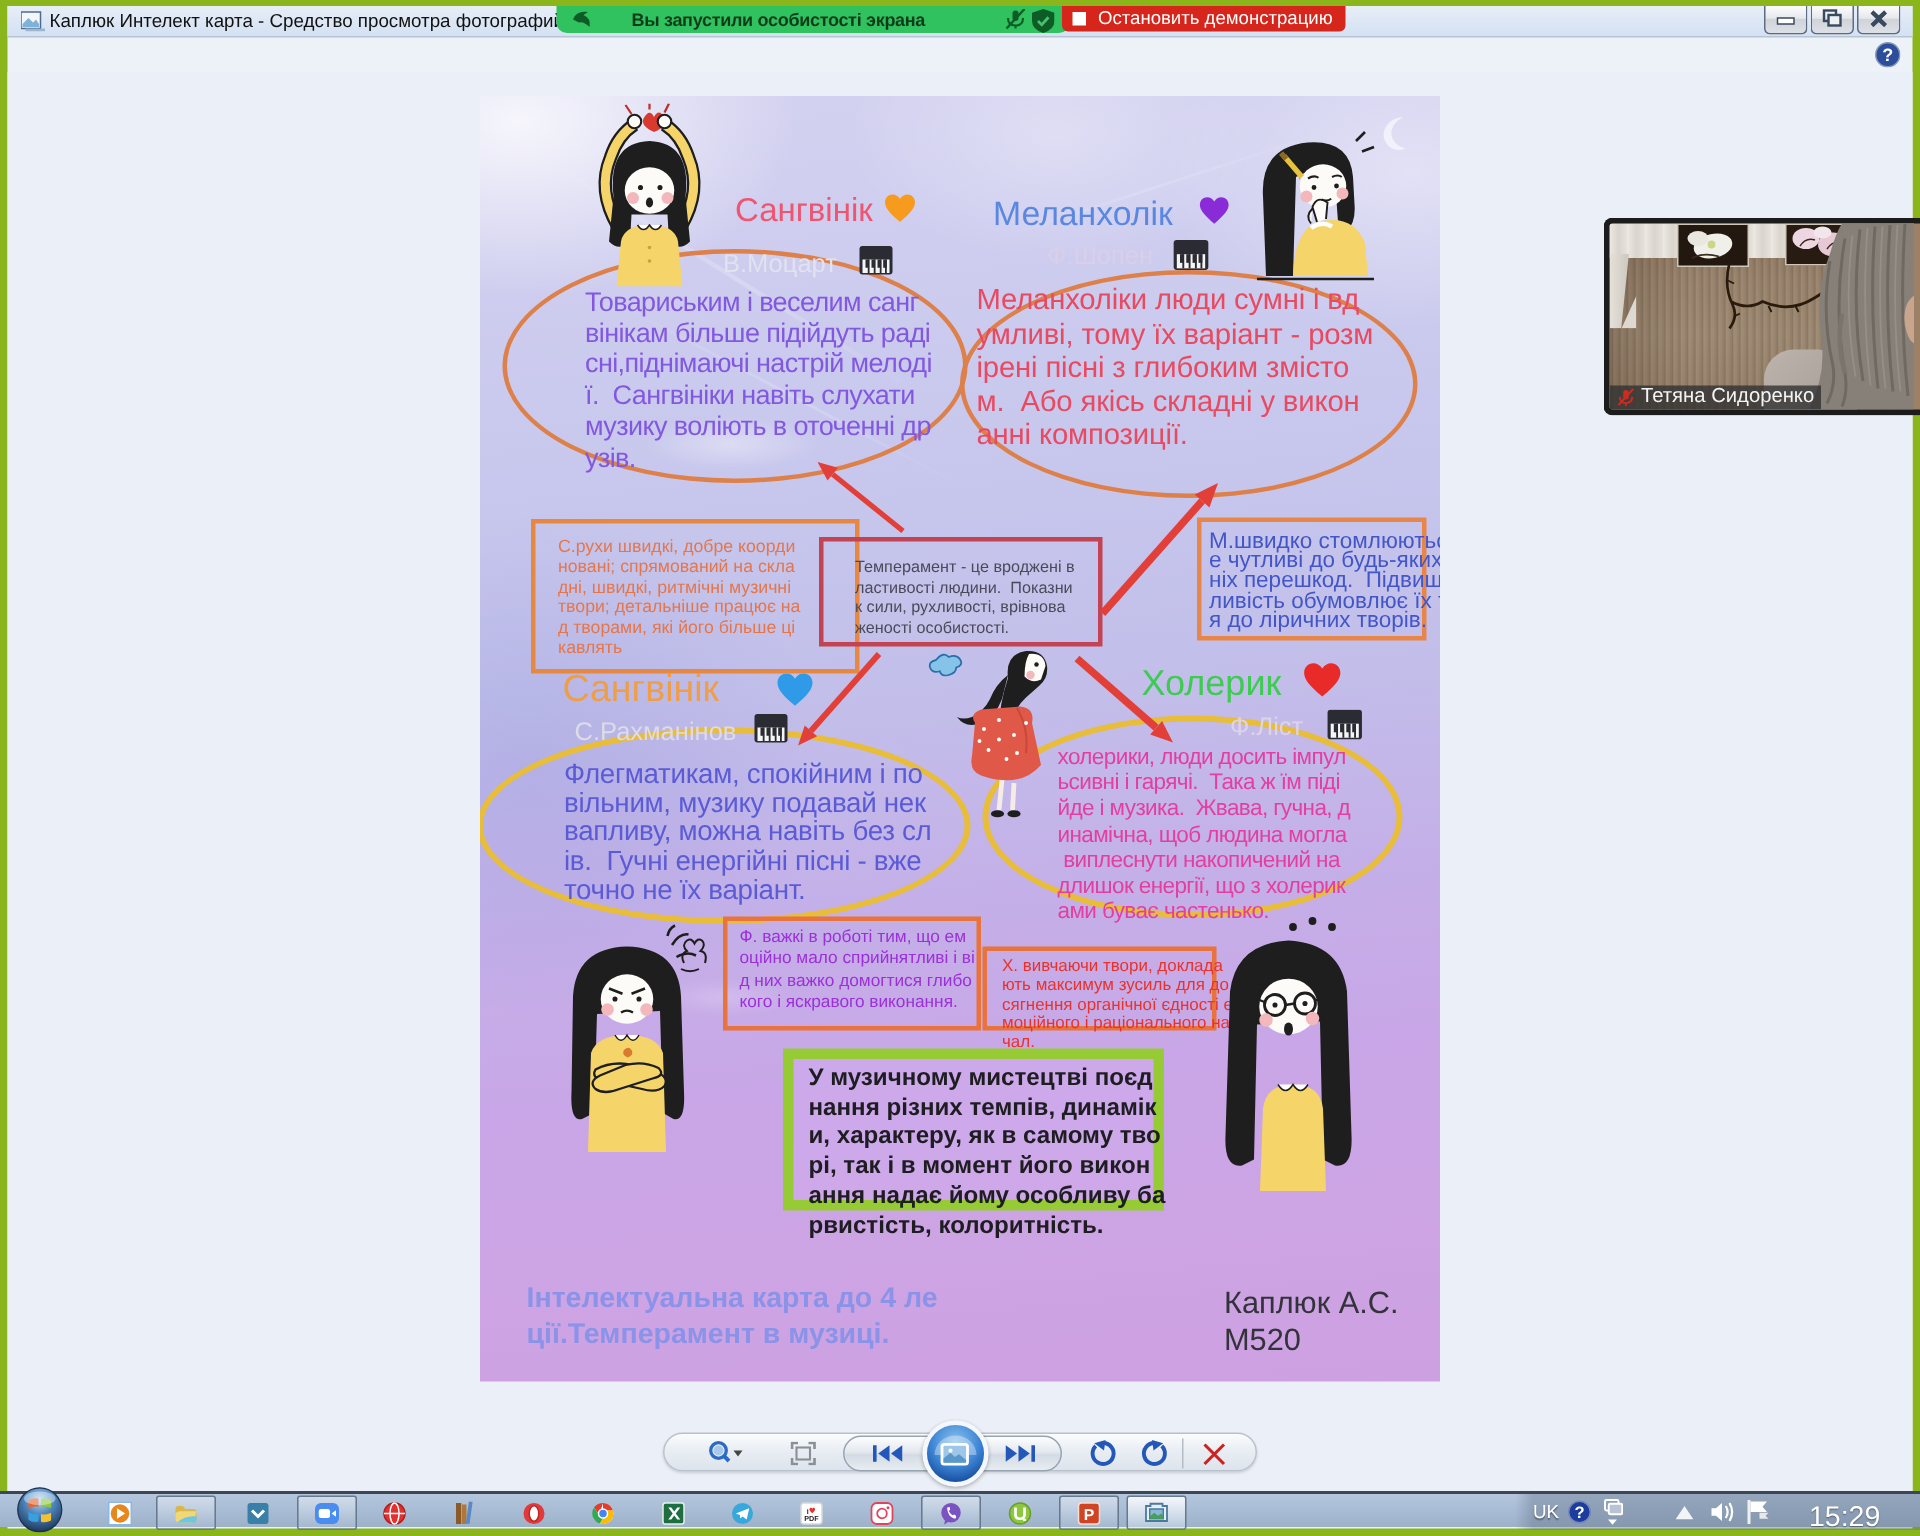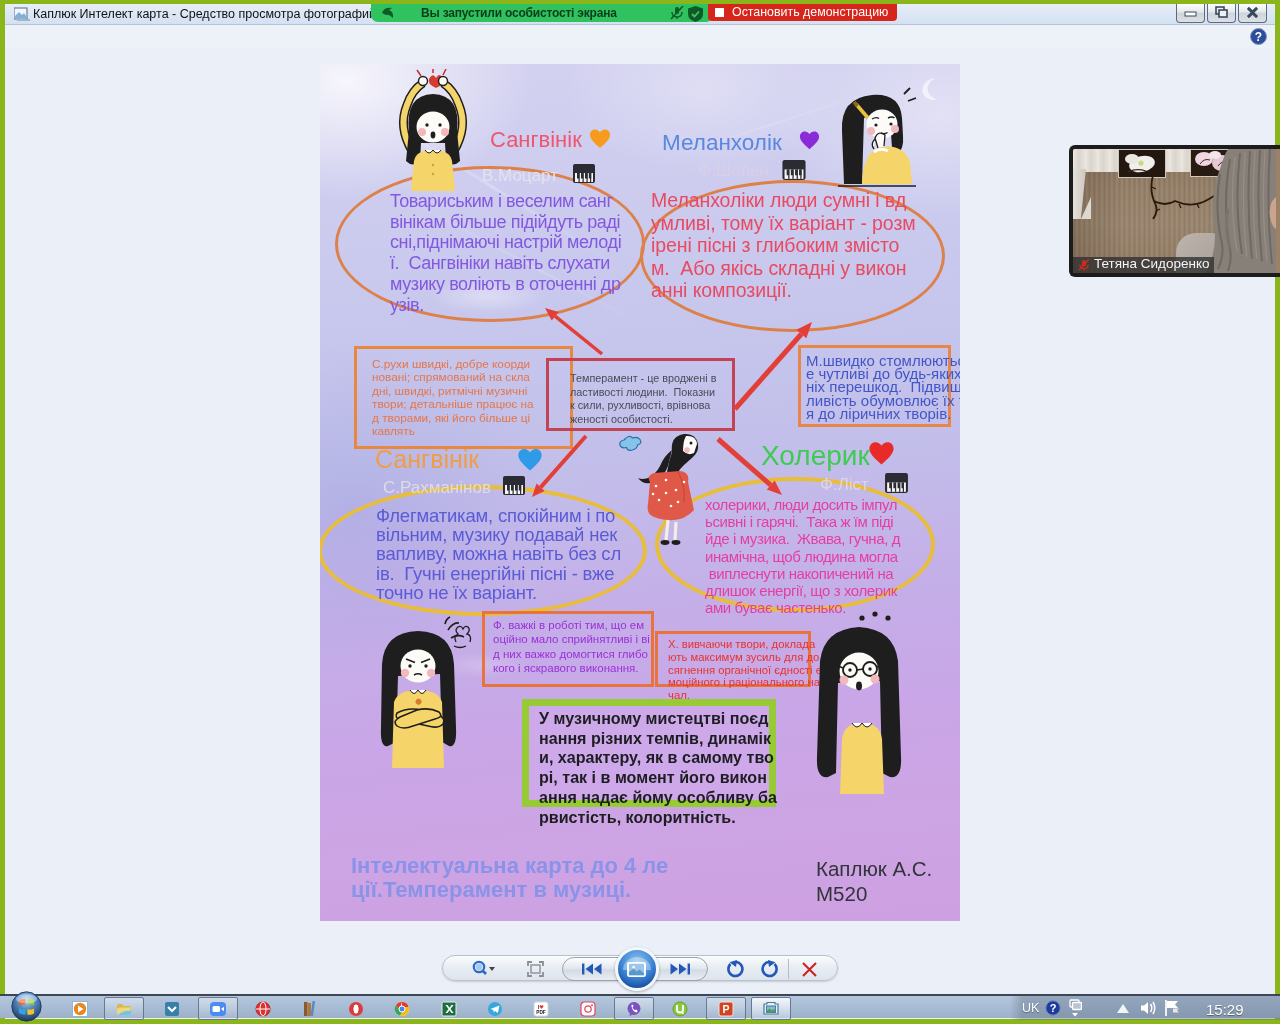--- a/index.html
+++ b/index.html
@@ -132,21 +132,21 @@
             <rect x="3" y="9" width="18" height="9" fill="#f5f5f5"></rect>
             <rect x="6.5" y="9" width="1.2" height="9" fill="#2b2b33"></rect>
             <rect x="10.5" y="9" width="1.2" height="9" fill="#2b2b33"></rect>
             <rect x="14.5" y="9" width="1.2" height="9" fill="#2b2b33"></rect>
             <rect x="18" y="9" width="1.2" height="9" fill="#2b2b33"></rect>
             <rect x="5" y="9" width="2.4" height="5.5" fill="#2b2b33"></rect>
             <rect x="9" y="9" width="2.4" height="5.5" fill="#2b2b33"></rect>
             <rect x="13" y="9" width="2.4" height="5.5" fill="#2b2b33"></rect>
             <rect x="16.8" y="9" width="2.4" height="5.5" fill="#2b2b33"></rect>
           </svg>
-<div style="position:absolute;left:441px;top:380px;white-space:nowrap;color:#3ecb52;font-size:28px;line-height:23px;font-weight:400;letter-spacing:0px;text-align:center">Холерик</div>
+<div style="position:absolute;left:441px;top:380px;white-space:nowrap;color:#3ecb52;font-size:24px;line-height:23px;font-weight:400;letter-spacing:0px;text-align:center">Холерик</div>
 <svg style="position:absolute;left:547px;top:375px" width="29" height="29" viewBox="0 0 24 24">
             <path d="M12 21 C5 15 2 11.5 2 7.8 C2 4.8 4.3 2.6 7.1 2.6 C9 2.6 10.9 3.7 12 5.5 C13.1 3.7 15 2.6 16.9 2.6 C19.7 2.6 22 4.8 22 7.8 C22 11.5 19 15 12 21 Z" fill="#e82a28"></path>
           </svg>
 <div style="position:absolute;left:500px;top:412px;white-space:nowrap;color:#ddd4ea;font-size:17px;line-height:17px;font-weight:400;letter-spacing:0px;text-align:left">Ф.Ліст</div>
 <svg style="position:absolute;left:564px;top:409px" width="25" height="21" viewBox="0 0 24 20">
             <rect x="1" y="0" width="22" height="19" rx="2" fill="#2b2b33"></rect>
             <rect x="3" y="9" width="18" height="9" fill="#f5f5f5"></rect>
             <rect x="6.5" y="9" width="1.2" height="9" fill="#2b2b33"></rect>
             <rect x="10.5" y="9" width="1.2" height="9" fill="#2b2b33"></rect>
             <rect x="14.5" y="9" width="1.2" height="9" fill="#2b2b33"></rect>
@@ -171,21 +171,21 @@
           </div>
 <div style="position:absolute;left:162px;top:547px;width:172px;height:76px;border:3px solid #e8733c;">
             <div style="position:absolute;left:8px;top:4px;color:#9b30d8;font-size:11.5px;line-height:14.3px;letter-spacing:0px;white-space:nowrap">Ф. важкі в роботі тим, що ем<br>оційно мало сприйнятливі і ві<br>д них важко домогтися глибо<br>кого і яскравого виконання.</div>
           </div>
 <div style="position:absolute;left:335px;top:567px;width:156px;height:56px;border:3px solid #e8733c;">
             <div style="position:absolute;left:10px;top:4px;color:#e8322c;font-size:11.3px;line-height:12.8px;letter-spacing:0px;white-space:nowrap">Х. вивчаючи твори, доклада<br>ють максимум зусиль для до<br>сягнення органічної єдності е<br>моційного і раціонального на<br>чал.</div>
           </div>
 <div style="position:absolute;left:202px;top:635px;width:254px;height:108px;border:7px solid #96cb35;background:rgba(212,176,240,.35)">
             <div style="position:absolute;left:10px;top:3px;color:#1d1d22;font-size:16.1px;line-height:19.7px;font-weight:600;letter-spacing:0px;white-space:nowrap">У музичному мистецтві поєд<br>нання різних темпів, динамік<br>и, характеру, як в самому тво<br>рі, так і в момент його викон<br>ання надає йому особливу ба<br>рвистість, колоритність.</div>
           </div>
-<div style="position:absolute;left:31px;top:790px;white-space:nowrap;color:#8a93e8;font-size:22px;line-height:24px;font-weight:700;letter-spacing:0px;text-align:left">Інтелектуальна карта до 4 ле<br>ції.Темперамент в музиці.</div>
+<div style="position:absolute;left:31px;top:790px;white-space:nowrap;color:#8a93e8;font-size:19px;line-height:24px;font-weight:700;letter-spacing:0px;text-align:left">Інтелектуальна карта до 4 ле<br>ції.Темперамент в музиці.</div>
 <div style="position:absolute;left:496px;top:792px;white-space:nowrap;color:#33333b;font-size:20.5px;line-height:25px;font-weight:400;letter-spacing:0px;text-align:left">Каплюк А.С.<br>М520</div>
 <svg style="position:absolute;left:0;top:0" width="640" height="857" viewBox="0 0 640 857">
             <line x1="282" y1="290" x2="235.1" y2="252.2" stroke="#e23f38" stroke-width="3.5"></line>
             <polygon points="225,244 231.7,256.4 238.6,247.9" fill="#e23f38"></polygon>
             <line x1="415" y1="345" x2="481.4" y2="270.0" stroke="#e23f38" stroke-width="5"></line>
             <polygon points="492,258 476.5,265.7 486.3,274.3" fill="#e23f38"></polygon>
             <line x1="266" y1="372" x2="220.6" y2="423.3" stroke="#e23f38" stroke-width="4"></line>
             <polygon points="212,433 224.7,426.9 216.5,419.6" fill="#e23f38"></polygon>
             <line x1="398" y1="375" x2="450.7" y2="421.1" stroke="#e23f38" stroke-width="5"></line>
             <polygon points="462,431 454.7,416.6 446.8,425.6" fill="#e23f38"></polygon>
@@ -460,21 +460,21 @@
       </svg>
 <svg style="position:absolute;left:1140px;top:4px" width="18" height="16" viewBox="0 0 18 16">
         <path d="M1 5.5 L4 5.5 L8 2 L8 14 L4 10.5 L1 10.5 Z" fill="#fff"></path>
         <path d="M10.5 4 Q13 8 10.5 12 M13 2 Q16.5 8 13 14" stroke="#fff" stroke-width="1.5" fill="none"></path>
       </svg>
 <svg style="position:absolute;left:1163px;top:3px" width="18" height="18" viewBox="0 0 18 18">
         <path d="M3 1 L3 17" stroke="#f0f0f0" stroke-width="2"></path>
         <path d="M4 2 L15 2 L12 5.5 L15 9 L4 9 Z" fill="#fff"></path>
         <path d="M10 9.5 L16 9.5 L14 11.5 L16 13.5 L10 13.5 Z" fill="#e8e8e8"></path>
       </svg>
-<div style="position:absolute;left:1206px;top:5px;color:#fff;font-size:15px;text-shadow:0 1px 1px rgba(0,0,0,.4)">15:29</div>
+<div style="position:absolute;left:1206px;top:5px;color:#fff;font-size:19px;text-shadow:0 1px 1px rgba(0,0,0,.4)">15:29</div>
     </div>
   <div id="webcam">
 <div style="position:absolute;left:0;top:0;width:203px;height:124px;background:
 repeating-linear-gradient(90deg,rgba(0,0,0,0) 0px,rgba(0,0,0,.10) 2px,rgba(255,255,255,.06) 3px,rgba(0,0,0,0) 5px),
 linear-gradient(180deg,#8a745e,#97816a 30%,#9c8770 60%,#937d66);"></div>
 <div style="position:absolute;left:0;top:0;width:203px;height:124px;background:linear-gradient(90deg,rgba(40,25,15,.18),rgba(0,0,0,0) 25%,rgba(0,0,0,0) 70%,rgba(30,20,12,.15))"></div>
 <div style="position:absolute;left:0;top:0;width:203px;height:23px;background:repeating-linear-gradient(90deg,#ece8e2 0px,#d9d4cc 6px,#e7e3dc 12px)"></div>
 <div style="position:absolute;left:0;top:20px;width:13px;height:50px;background:linear-gradient(90deg,#e5e1da,#cdc7be);clip-path:polygon(0 0,100% 0,60% 100%,0 100%)"></div>
 <div style="position:absolute;left:8px;top:48px;width:10px;height:22px;background:#ddd8d0;clip-path:polygon(0 100%,100% 0,100% 100%)"></div>
 <div style="position:absolute;left:45px;top:0px;width:48px;height:29px;background:#221810;border:1.5px solid #cfc8ba"></div>

